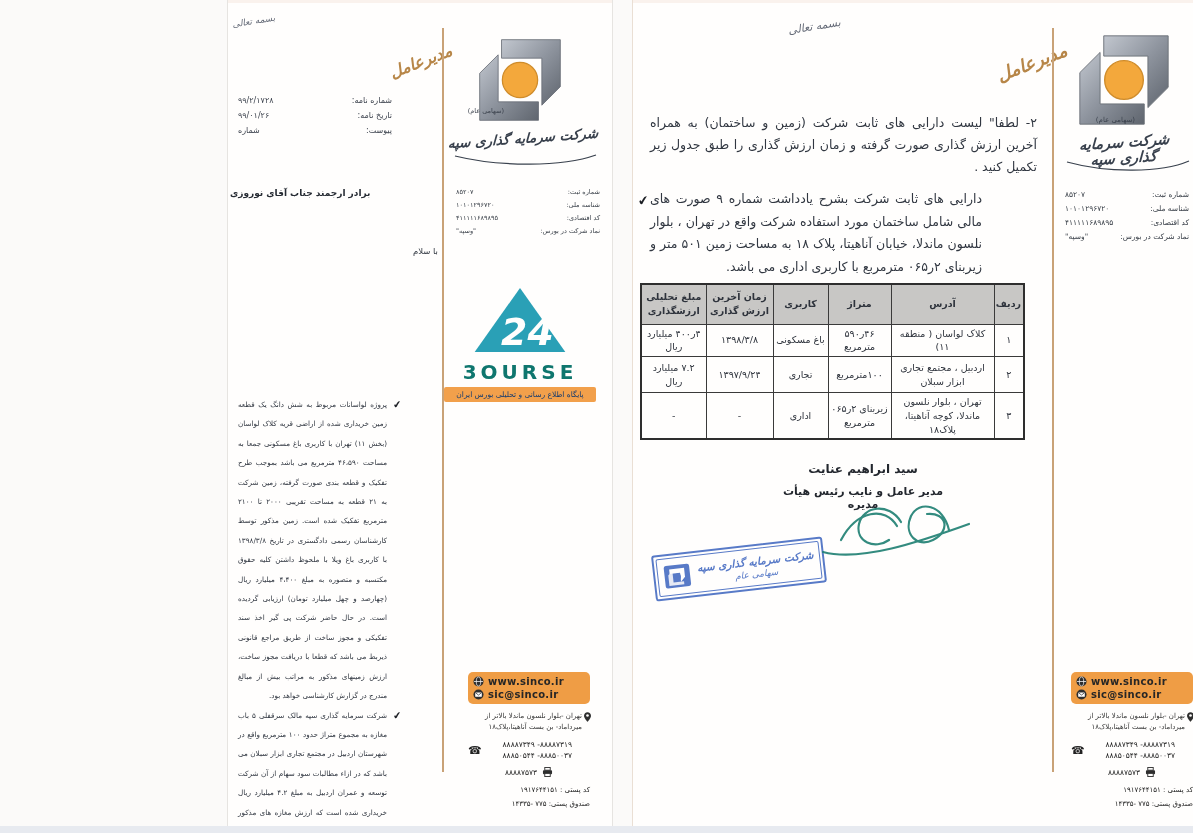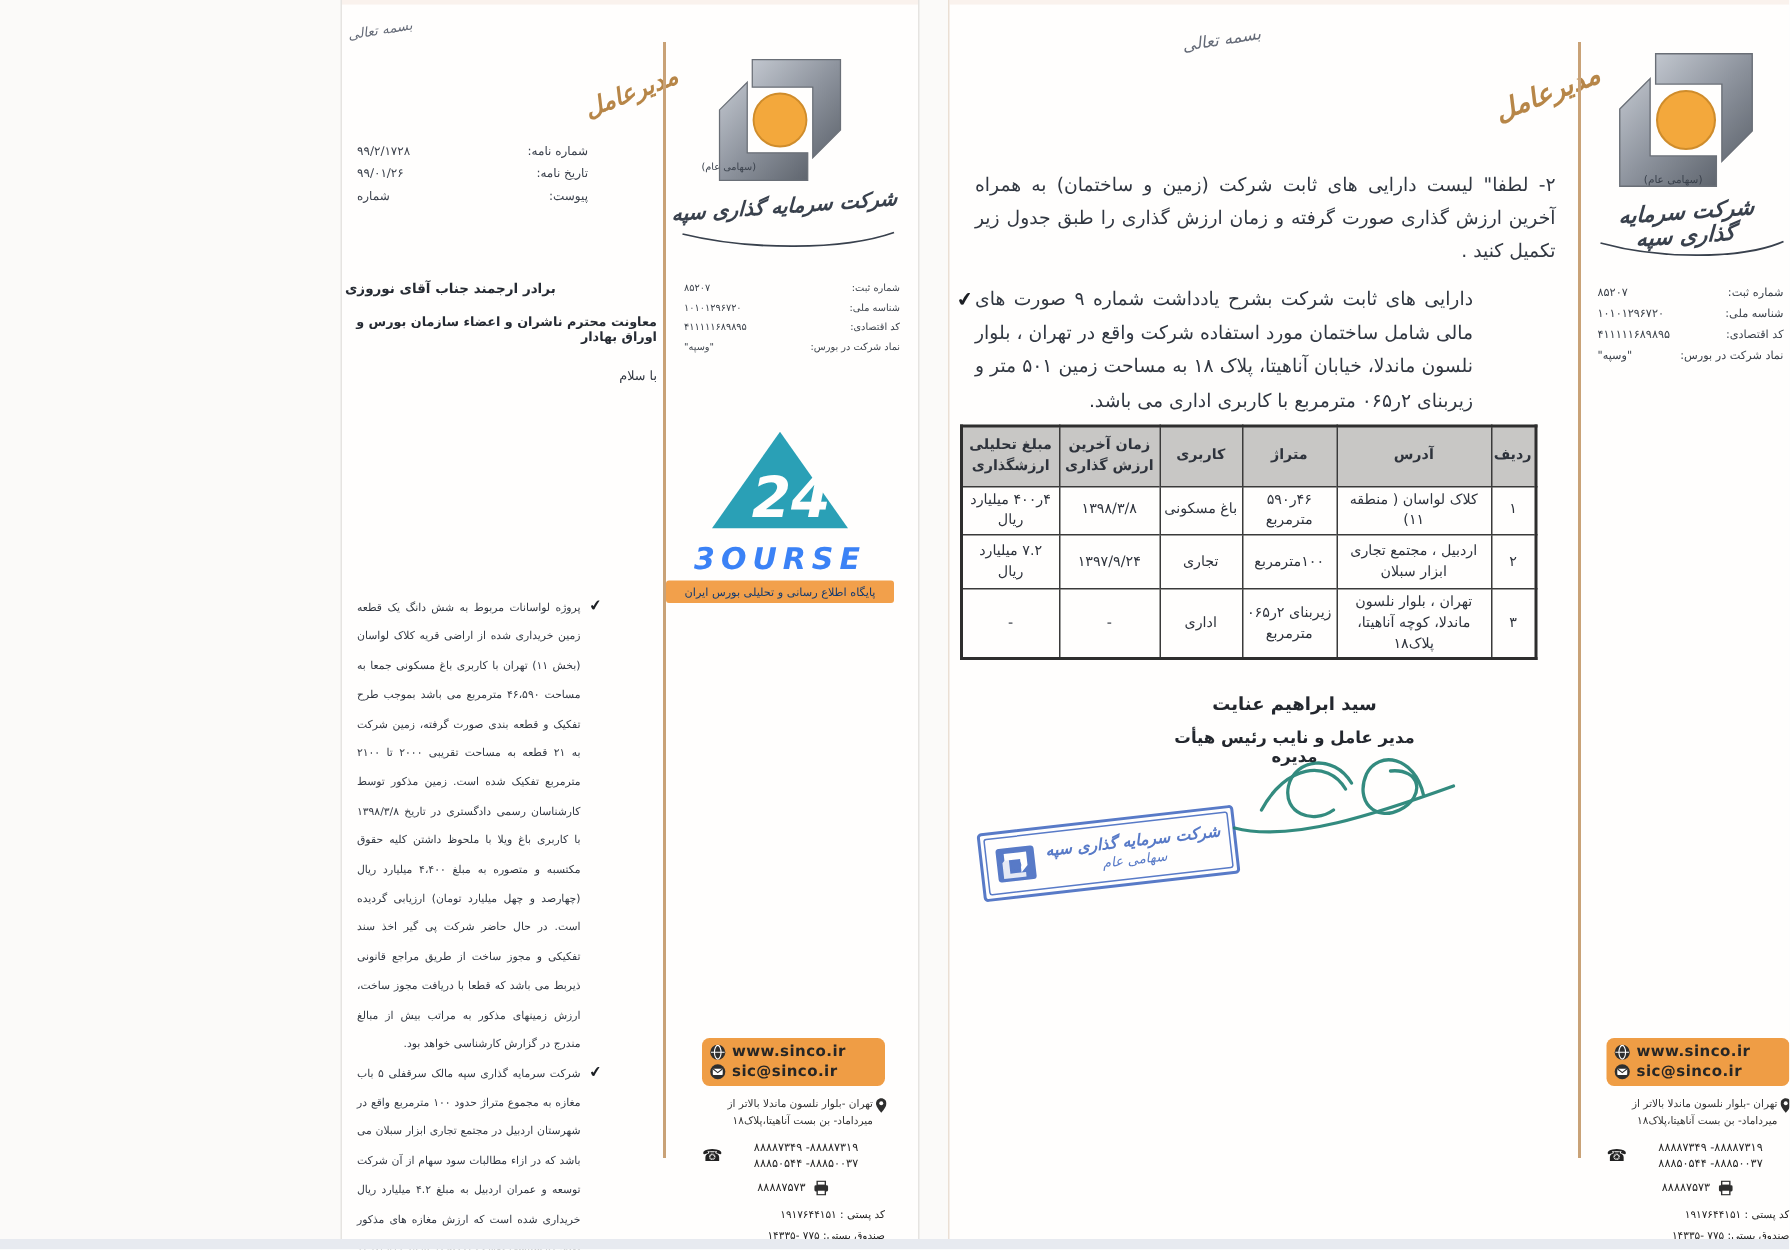--- a/index.html
+++ b/index.html
@@ -41,38 +41,38 @@
   .pL-logo { left:250px; top:38px; }
   .pR-logo { left:445px; top:34px; }
   .reg { position:absolute; direction:rtl; color:#3a4049; }
   .pL-reg { left:228px; top:188px; width:144px; font-size:6.5px; }
   .pR-reg { left:432px; top:190px; width:124px; font-size:7.5px; }
   .reg-row { display:flex; justify-content:space-between; margin-bottom:5px; }
   .reg-row .v { direction:ltr; }
 
   
   .bourse { position:absolute; left:212px; top:286px; width:160px; text-align:center; }
-  .bourse-word { font-weight:bold; color:#3b82f6; font-size:20px; letter-spacing:4px; margin-top:2px;font-style:italic; }
+  .bourse-word { font-weight:bold; color:#0f766e; font-size:20px; letter-spacing:4px; margin-top:2px; }
   .bourse-tag { margin:3px auto 0; background:#f2a04b; color:#123a70; font-weight:normal; font-size:7.5px; padding:3px 4px; border-radius:2px; width:152px; direction:rtl; }
 
   
-  .foot { position:absolute; width:122px;margin-top:20px; }
+  .foot { position:absolute; width:122px; }
   .pL-foot { left:240px; top:672px; }
   .pR-foot { left:438px; top:672px; }
   .net-box { background:#ef9d45; border-radius:5px; padding:4px 5px; }
   .net-row { display:flex; align-items:center; gap:4px; }
   .net-row + .net-row { margin-top:2px; }
   .net-txt { font-weight:bold; color:#262626; font-size:10px; letter-spacing:.3px; }
   .addr { position:relative; direction:rtl; text-align:right; color:#333; font-size:7px; line-height:11px; margin-top:7px; padding-right:8px; }
   .pin { position:absolute; right:-1px; top:1px; }
   .phones { display:flex; align-items:center; gap:3px; margin-top:6px; }
   .phone-ic { font-size:11px; color:#222; }
   .phone-lines { flex:1; text-align:center; }
   .phone-line { direction:ltr; font-size:7.5px; color:#222; letter-spacing:.4px; line-height:11px; }
-  .fax { display:flex; justify-content:center; align-items:flex-start; gap:5px; margin-top:6px; }
+  .fax { display:flex; justify-content:center; align-items:center; gap:5px; margin-top:6px; }
   .fax-num { direction:ltr; font-size:7.5px; color:#222; letter-spacing:.5px; }
   .post { direction:rtl; text-align:right; font-size:7px; color:#222; margin-top:7px; line-height:12px; letter-spacing:.3px; }
 
   
   .pL-meta { position:absolute; left:10px; top:96px; width:154px; direction:rtl; font-size:8px; color:#3c424d; }
   .meta-row { display:flex; justify-content:space-between; margin-bottom:6px; }
   .pL-rec1 { position:absolute; left:2px; top:188px; width:208px; direction:rtl; text-align:left; font-size:9px; font-weight:bold; color:#262b33; }
   .pL-rec2 { position:absolute; left:2px; top:210px; width:208px; direction:rtl; text-align:right; font-size:8.5px; font-weight:bold; color:#262b33; }
   .pL-salut { position:absolute; left:10px; top:246px; width:200px; direction:rtl; text-align:right; font-size:8.5px; color:#313741; }
   .para { direction:rtl; text-align:justify; color:#313741; }
@@ -179,21 +179,20 @@
           <span>تاریخ نامه:</span>
           <span>۹۹/۰۱/۲۶</span>
         </div>
       <div class="meta-row">
           <span>پیوست:</span>
           <span>شماره</span>
         </div>
     </div>
 
     <div class="pL-rec1">برادر ارجمند جناب آقای نوروزی</div>
-    <div class="pL-rec2">معاونت محترم ناشران و اعضاء سازمان بورس و اوراق بهادار</div>
     <div class="pL-salut">با سلام</div>
 
     <div class="pL-resp">
       <div class="para resp-para">
         <span class="check">✔</span>
         <span>پروژه لواسانات مربوط به شش دانگ یک قطعه زمین خریداری شده از اراضی قریه کلاک لواسان (بخش ۱۱) تهران با کاربری باغ مسکونی جمعا به مساحت ۴۶،۵۹۰ مترمربع می باشد بموجب طرح تفکیک و قطعه بندی صورت گرفته، زمین شرکت به ۲۱ قطعه به مساحت تقریبی ۲۰۰۰ تا ۲۱۰۰ مترمربع تفکیک شده است. زمین مذکور توسط کارشناسان رسمی دادگستری در تاریخ ۱۳۹۸/۳/۸ با کاربری باغ ویلا با ملحوظ داشتن کلیه حقوق مکتسبه و متصوره به مبلغ ۴،۴۰۰ میلیارد ریال (چهارصد و چهل میلیارد تومان) ارزیابی گردیده است. در حال حاضر شرکت پی گیر اخذ سند تفکیکی و مجوز ساخت از طریق مراجع قانونی ذیربط می باشد که قطعا با دریافت مجوز ساخت، ارزش زمینهای مذکور به مراتب بیش از مبالغ مندرج در گزارش کارشناسی خواهد بود.</span>
       </div>
       <div class="para resp-para">
         <span class="check">✔</span>
         <span>شرکت سرمایه گذاری سپه مالک سرقفلی ۵ باب مغازه به مجموع متراژ حدود ۱۰۰ مترمربع واقع در شهرستان اردبیل در مجتمع تجاری ابزار سبلان می باشد که در ازاء مطالبات سود سهام از آن شرکت توسعه و عمران اردبیل به مبلغ ۴.۲ میلیارد ریال خریداری شده است که ارزش مغازه های مذکور طبق کارشناسی صورت گرفته در تاریخ ۱۳۹۷/۹/۲۴ توسط کارشناس رسمی دادگستری ۷.۲ میلیارد ریال اعلام شده است.</span>

